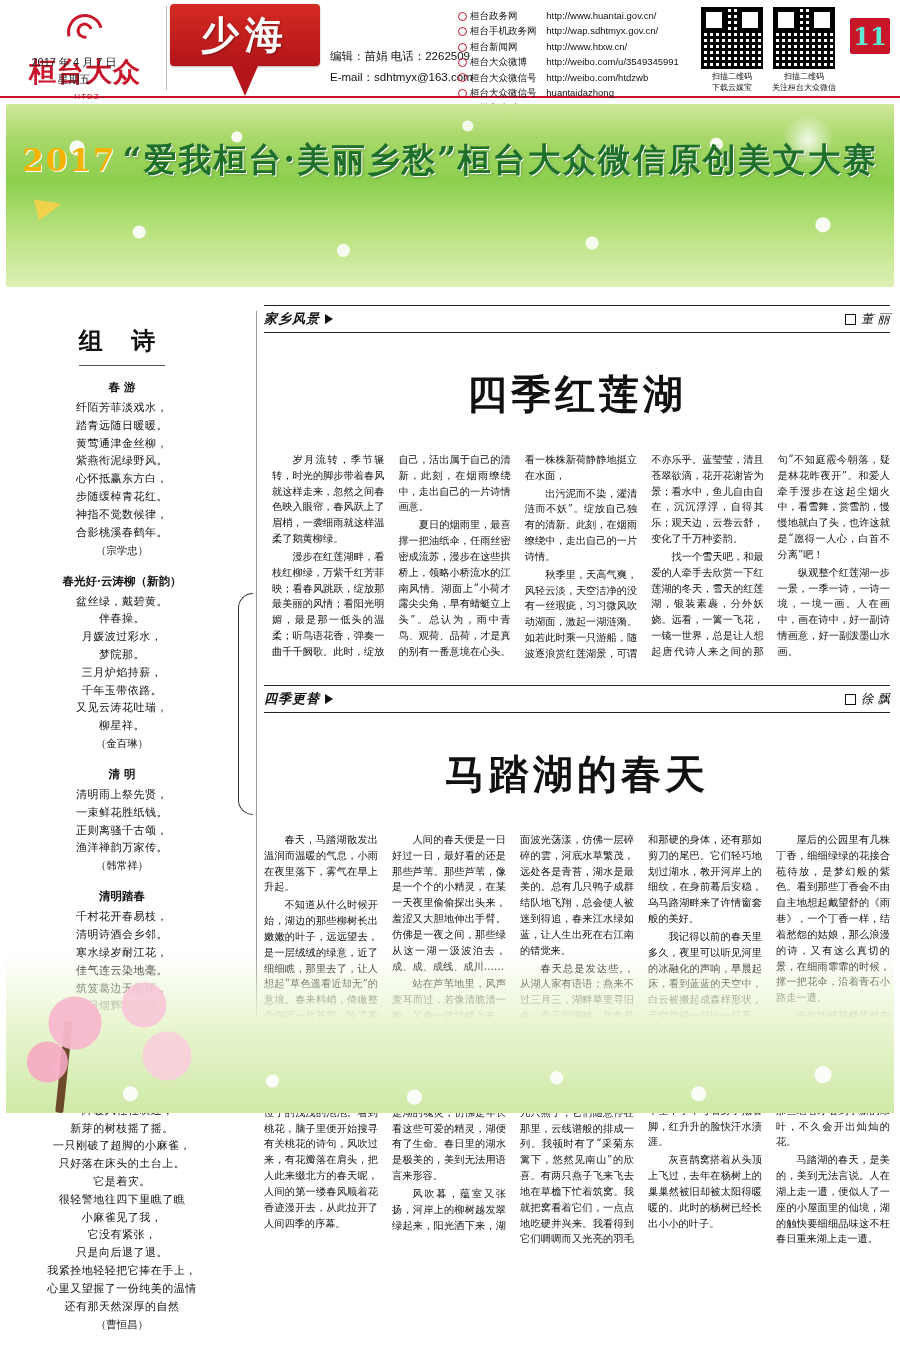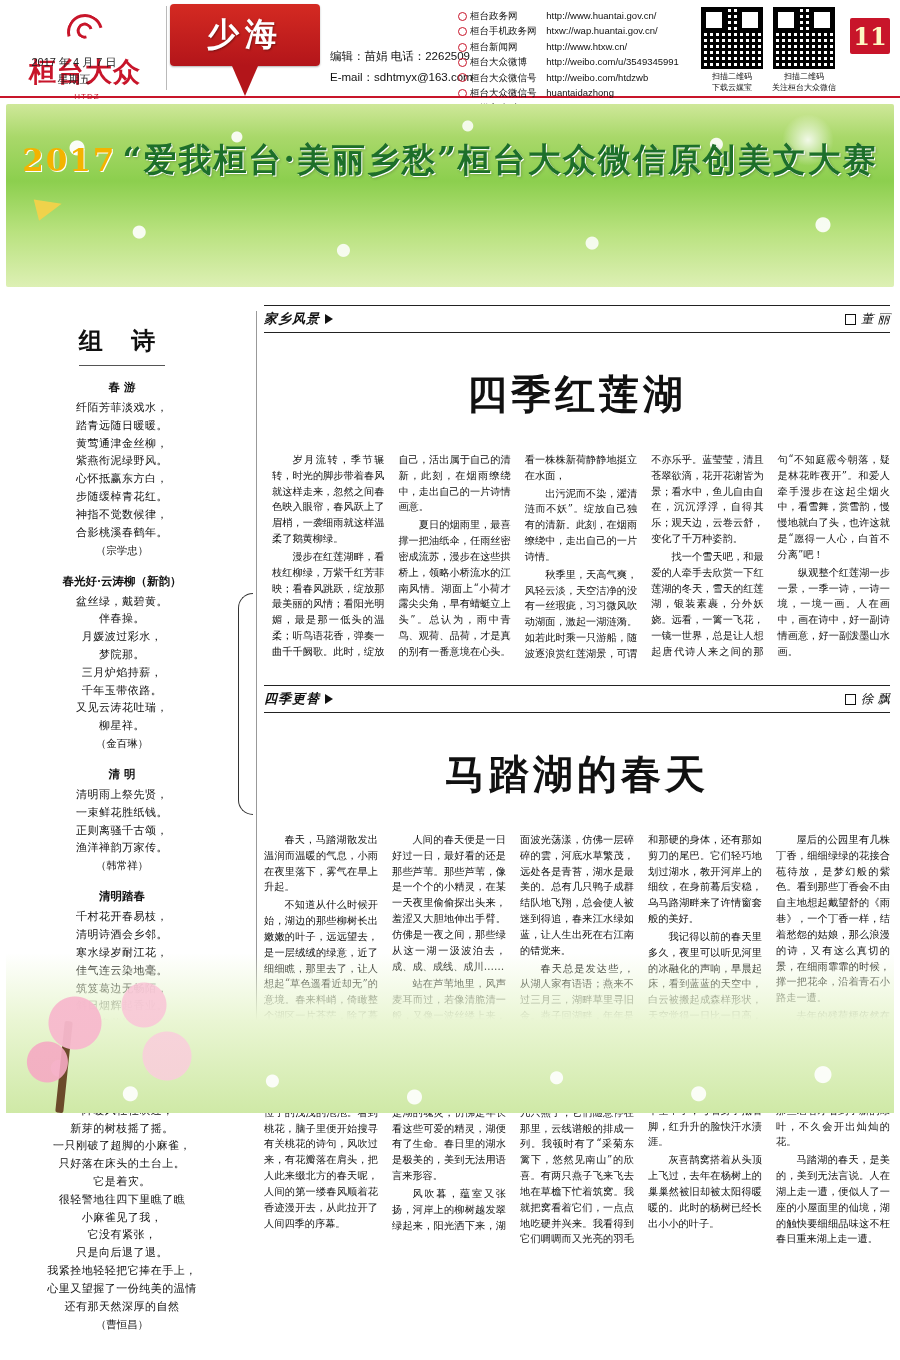--- a/index.html
+++ b/index.html
@@ -99,21 +99,21 @@
     background: linear-gradient(180deg,#d42a22 0%, #b3151a 100%);
     border-radius: 4px;
     display: flex;
     align-items: center;
     justify-content: center;
     box-shadow: 0 1px 2px rgba(0,0,0,.3);
   }
   .plate-text {
     color: #fff;
     font-family: "DejaVu Serif", serif;
-    font-size: 32px;
+    font-size: 38px;
     font-weight: bold;
     letter-spacing: 6px;
     text-shadow: 1px 1px 2px rgba(0,0,0,.35);
   }
   .plate-tail {
     width: 0; height: 0;
     margin: 0 auto;
     border-left: 13px solid transparent;
     border-right: 13px solid transparent;
     border-top: 30px solid #b3151a;
@@ -177,21 +177,21 @@
     color: #111;
     margin-top: 2px;
     line-height: 1.35;
   }
   .page-num {
     position: absolute;
     right: 10px;
     top: 18px;
     width: 40px; height: 36px;
     background: #c8152a;
-    color: #fef9c3;
+    color: #5eead4;
     font-size: 24px;
     font-weight: bold;
     display: flex;
     align-items: center;
     justify-content: center;
     border-radius: 2px;
     font-family: "DejaVu Serif", serif;
   }
 
   
@@ -440,21 +440,21 @@
 
   <div class="contacts">
     <table>
       <tbody>
           <tr>
         <td><span class="bullet"></span><span>桓台政务网</span></td>
         <td><span>http://www.huantai.gov.cn/</span></td>
       </tr>
       <tr>
         <td><span class="bullet"></span><span>桓台手机政务网</span></td>
-        <td><span>htxw://wap.huantai.gov.cn/</span></td>
+        <td><span>http://wap.sdhtmyx.gov.cn/</span></td>
       </tr>
       <tr>
         <td><span class="bullet"></span><span>桓台新闻网</span></td>
         <td><span>http://www.htxw.cn/</span></td>
       </tr>
       <tr>
         <td><span class="bullet"></span><span>桓台大众微博</span></td>
         <td><span>http://weibo.com/u/3549345991</span></td>
       </tr>
       <tr>

